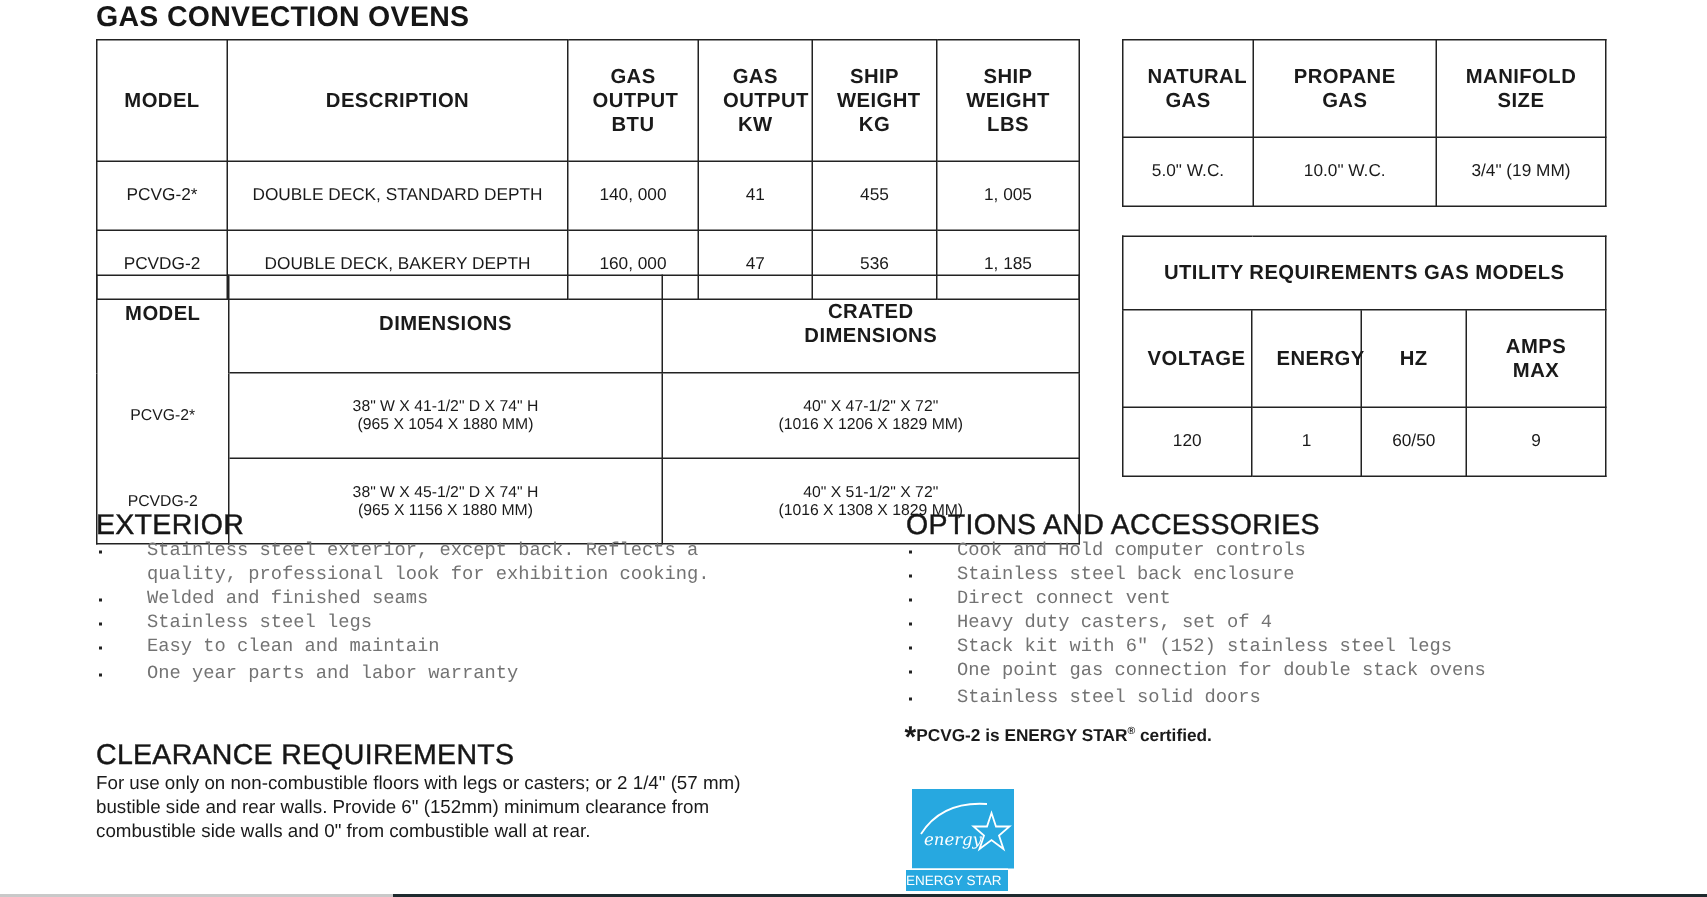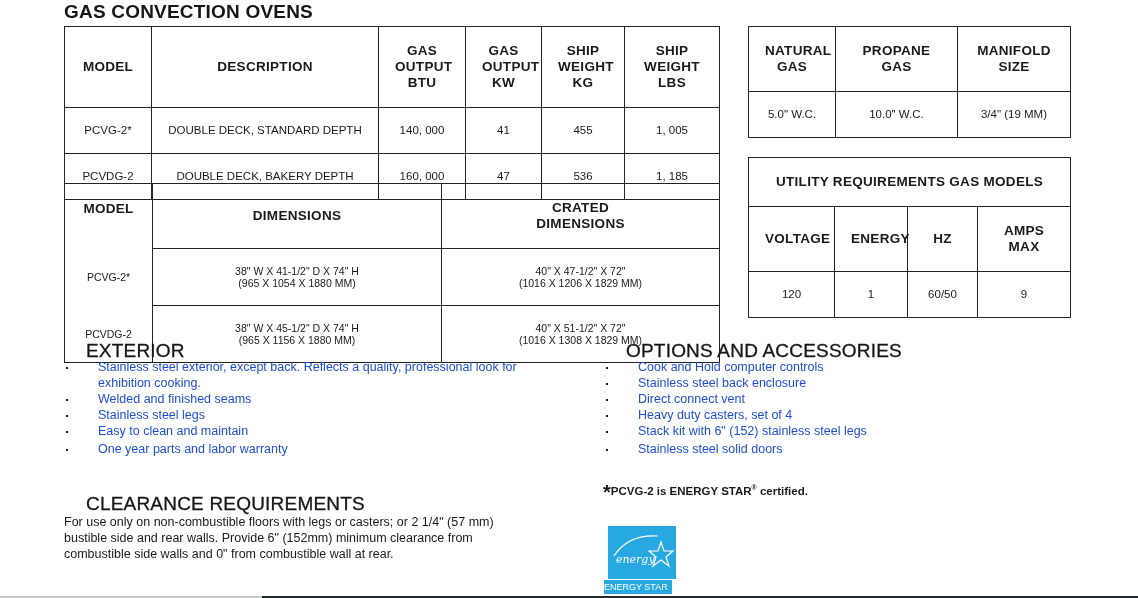--- a/index.html
+++ b/index.html
@@ -2,30 +2,30 @@
 <html><head>
 <meta charset="utf-8">
 <style>
   html, body { margin:0; padding:0; }
   body {
     width:1138px; height:598px; background:#ffffff; position:relative; overflow:hidden;
     font-family:"Liberation Sans", sans-serif; color:#1a1a1a;
   }
   .abs { position:absolute; }
   .h1 { font-weight:bold; font-size:19px; letter-spacing:0.2px; color:#161616; }
-  .sec-title { font-size:19px; font-weight:normal; color:#161616; letter-spacing:0.2px;margin-left:22px; -webkit-text-stroke:0.3px #161616; }
+  .sec-title { font-size:19px; font-weight:normal; color:#161616; letter-spacing:0.2px; -webkit-text-stroke:0.3px #161616; }
   table.spec { position:absolute; border-collapse:collapse; table-layout:fixed; }
   table.spec td, table.spec th {
     border:1px solid #222; padding:16px; text-align:center; vertical-align:middle;
     font-size:11.5px; line-height:13px; color:#1a1a1a;
   }
   table.spec th { font-weight:bold; font-size:13.5px; line-height:16px; letter-spacing:0.3px; }
   table.small td { font-size:10.5px; line-height:12px; }
   .noborder-v { border-top:none !important; border-bottom:none !important; }
-  ul.bullets { list-style:none; margin:0; padding:0; position:absolute; font-size:12.5px; line-height:16px; color:#1d4ed8; }
+  ul.bullets { list-style:none; margin:0; padding:0; position:absolute; font-size:12.5px; line-height:16px; color:#737373;font-family:Liberation Mono, monospace; }
   ul.bullets li { position:relative; padding-left:34px; }
   ul.bullets li::before { content:""; position:absolute; left:2px; top:8px; width:2px; height:2px; background:#222; }
   .para { font-size:12.5px; line-height:16px; color:#1a1a1a; }
   .note { font-size:11.5px; font-weight:bold; color:#1a1a1a; }
   .star-mark { font-size:20px; font-weight:bold; position:relative; top:4px; }
   .es-logo { background:#27a8e0; }
   .bottom-rule { position:absolute; left:0; top:596px; height:2px; }
 </style>
 </head>
 <body>
@@ -151,20 +151,21 @@
   <li style="margin-top:2px;">One year parts and labor warranty</li>
 </ul>
 
 <div class="abs sec-title" style="left:604px; top:340px;">OPTIONS AND ACCESSORIES</div>
 <ul class="bullets" style="left:604px; top:359px; width:400px;">
   <li>Cook and Hold computer controls</li>
   <li>Stainless steel back enclosure</li>
   <li>Direct connect vent</li>
   <li>Heavy duty casters, set of 4</li>
   <li>Stack kit with 6" (152) stainless steel legs</li>
+  <li>One point gas connection for double stack ovens</li>
   <li style="margin-top:2px;">Stainless steel solid doors</li>
 </ul>
 
 <div class="abs note" style="left:603px; top:477px;">
   <span class="star-mark">*</span><span>PCVG-2 is ENERGY STAR</span><sup style="font-size:7px;">®</sup><span> certified.</span>
 </div>
 
 <div class="abs sec-title" style="left:64px; top:493px;">CLEARANCE REQUIREMENTS</div>
 <div class="abs para" style="left:64px; top:514px; width:470px;">
   <div>For use only on non-combustible floors with legs or casters; or  2 1/4" (57 mm)</div>

